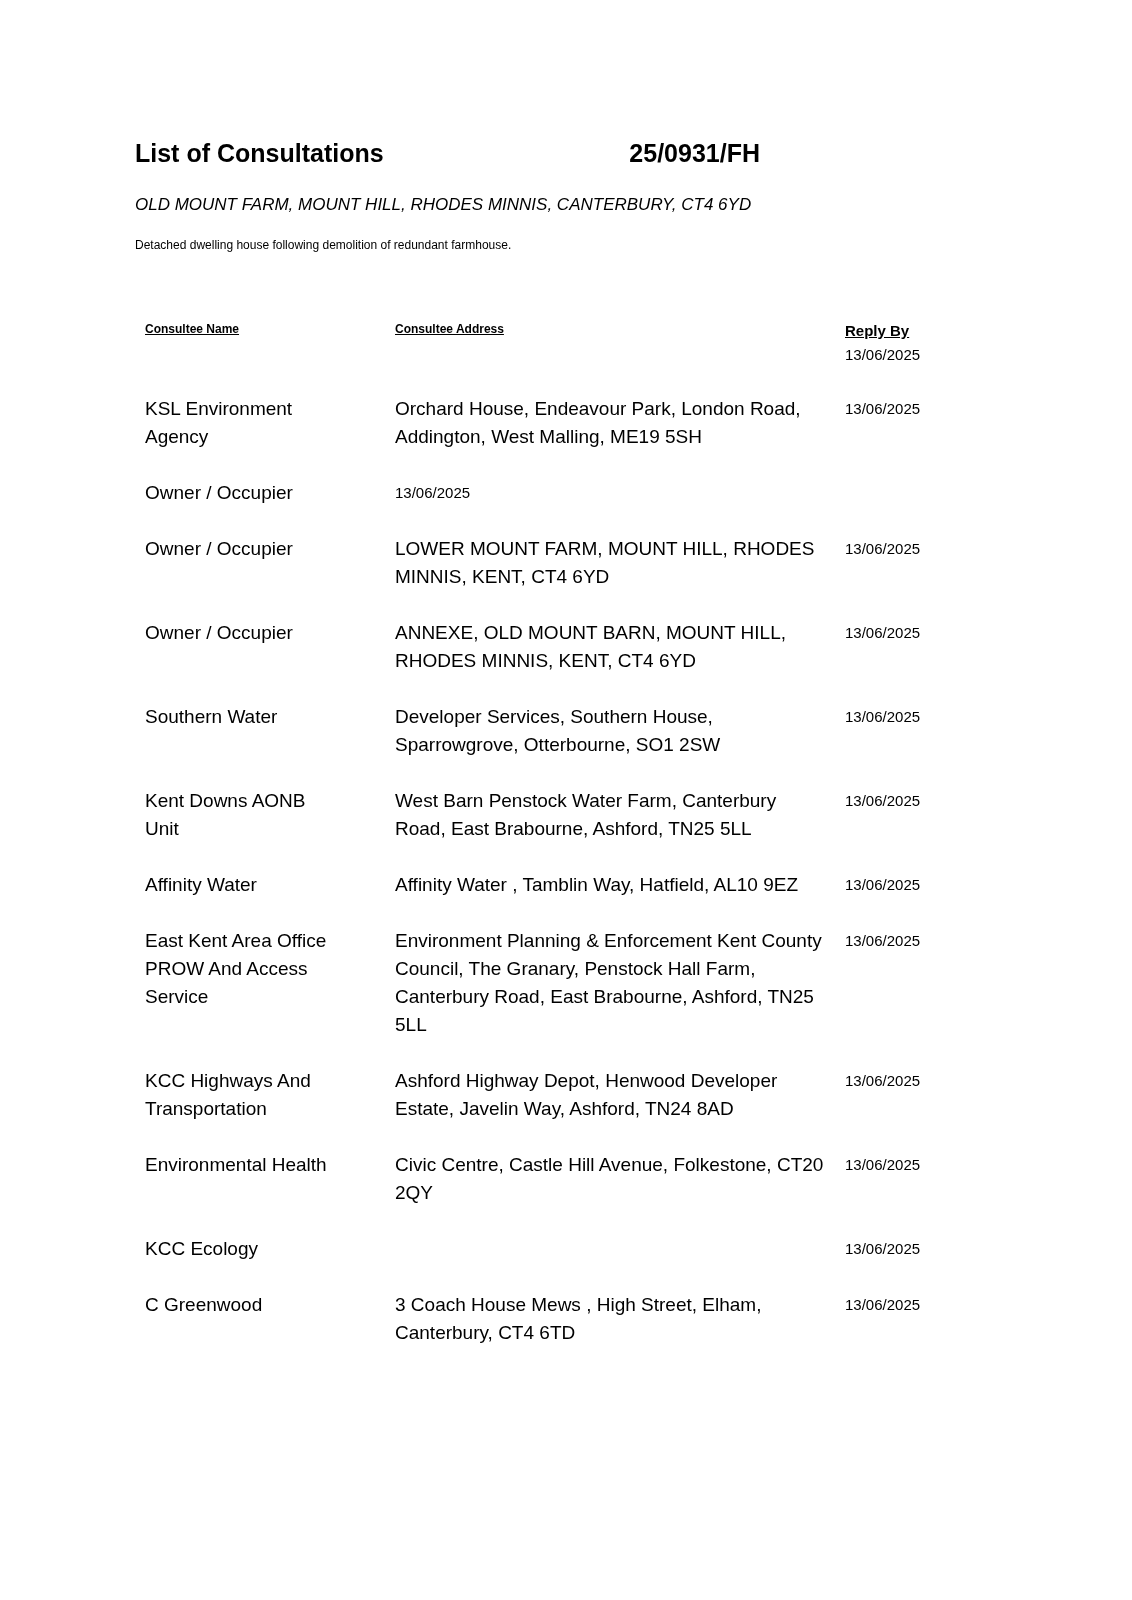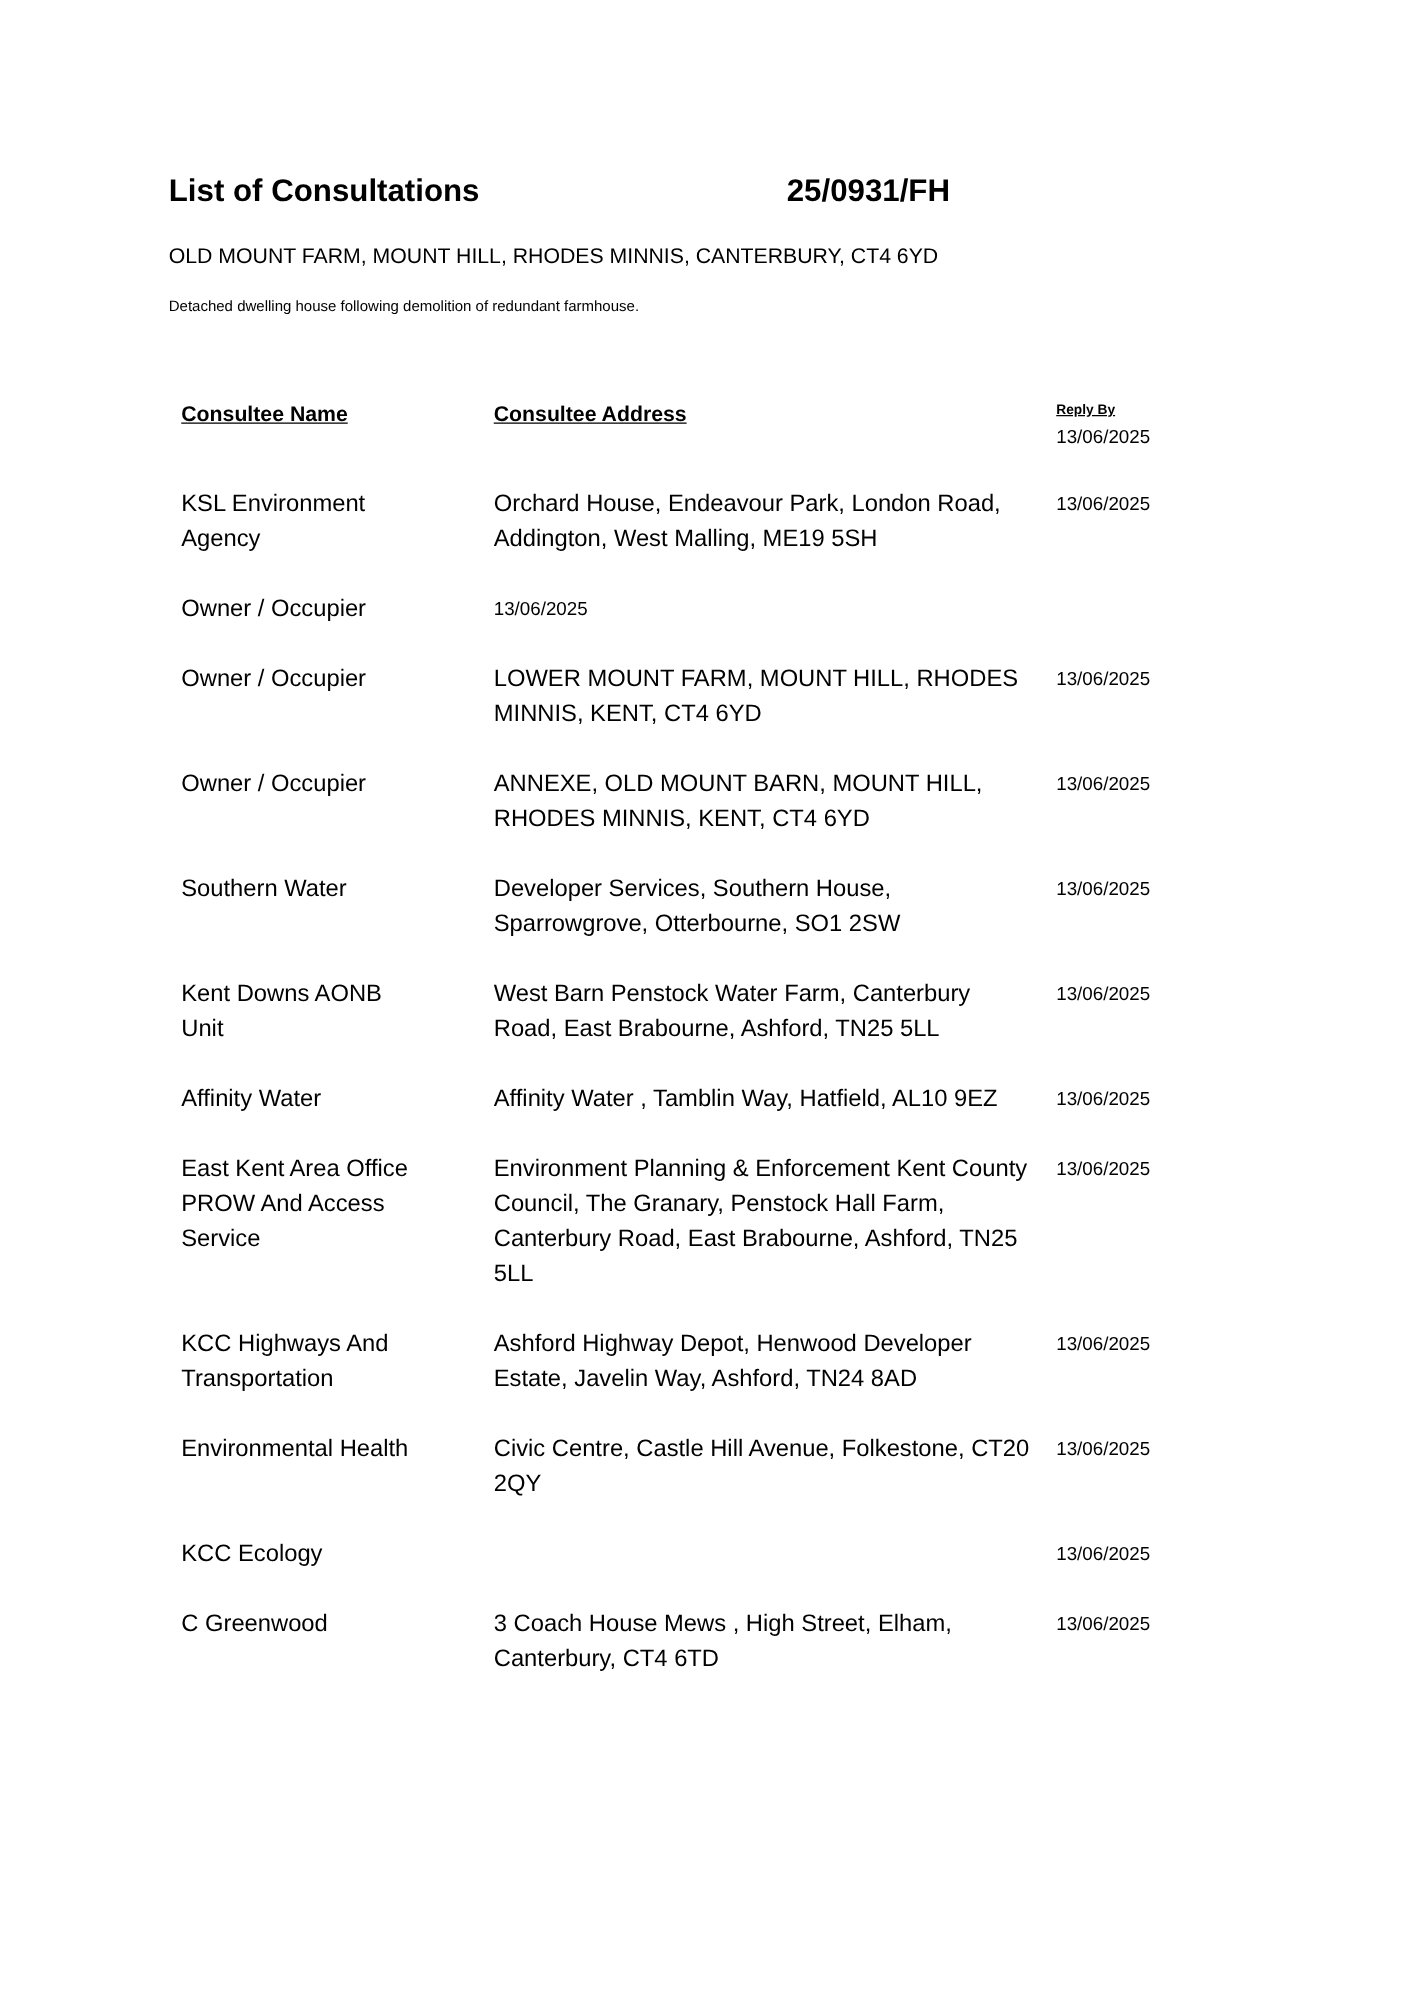--- a/index.html
+++ b/index.html
@@ -29,47 +29,48 @@
   .doc-title, .doc-ref {
     font-size: 25px;
     font-weight: bold;
     margin: 0;
     line-height: 1.2;
   }
   .site-address {
     margin: 26px 0 12px 0;
     font-size: 17px;
     line-height: 1.3;
+    font-style: italic;
   }
   .proposal {
     margin: 22px 0 0 0;
     font-size: 12px;
     line-height: 1.3;
   }
   .consult-table {
     margin-top: 68px;
     padding-left: 10px; 
   }
   .thead {
     display: grid;
     grid-template-columns: 250px 450px auto;
     align-items: start;
     margin-bottom: 32px;
   }
   .th {
-    font-size: 17px;
+    font-size: 12px;
     font-weight: bold;
     text-decoration: underline;
   }
   .col-reply {
     display: flex;
     flex-direction: column;
   }
   .th-reply {
-    font-size: 11px;
+    font-size: 15px;
     font-weight: bold;
     text-decoration: underline;
   }
   .thead .reply-date {
     font-size: 15px;
     margin-top: 7px;
   }
   .trow {
     display: grid;
     grid-template-columns: 250px 450px auto;

